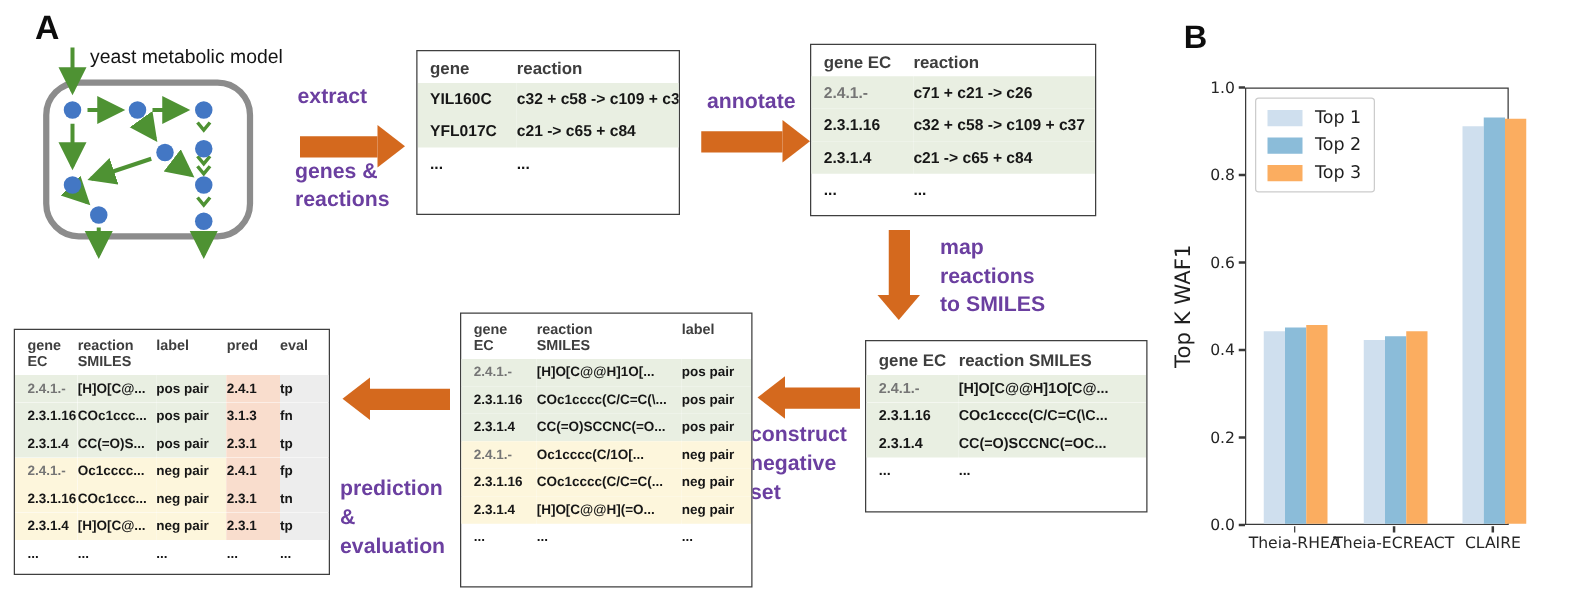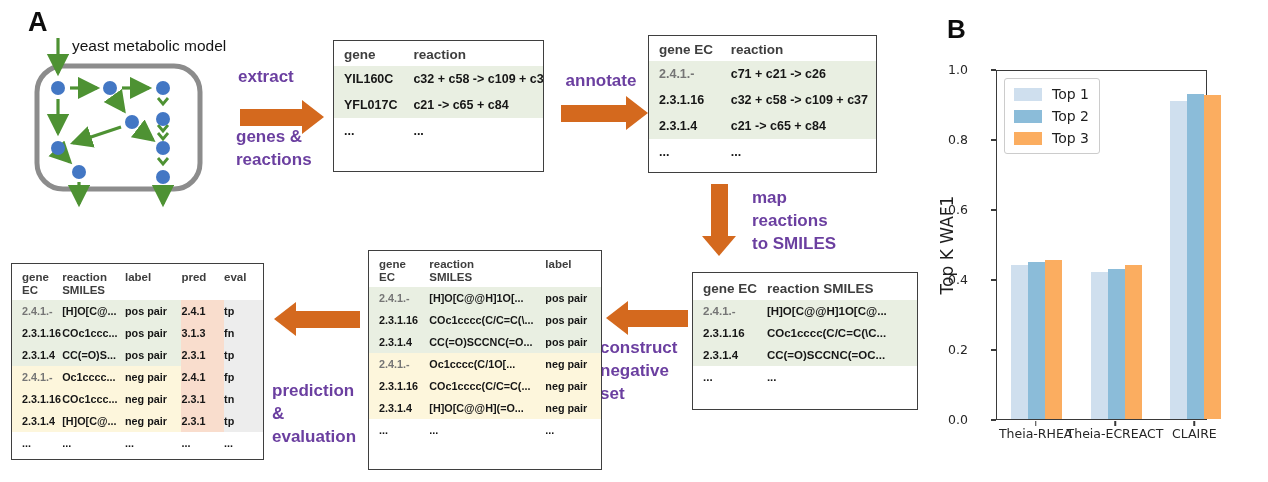--- a/index.html
+++ b/index.html
@@ -30,21 +30,21 @@
   td.col-pred {background:#f9ddcd !important;}
   td.col-eval {background:#ededed !important;}
   td.muted {color:#757575;}
   .ftable.dense td {font-size:10.8px;padding-top:5px;padding-bottom:5px;}
   .ftable.dense th {font-size:11.5px;line-height:13px;padding-top:7px;}
   .ftable.mid td {font-size:11.5px;padding-top:5px;padding-bottom:5px;}
   .ftable.mid th {padding-top:8px;}
   
   .plot {position:absolute;left:996px;top:70px;width:211px;height:350px;border:1.5px solid #3a3a3a;background:#fff;}
   .bar {position:absolute;bottom:0;width:17px;}
-  .ytick-label {position:absolute;width:40px;text-align:left;font-family:"DejaVu Sans",sans-serif;font-size:12.5px;color:#262626;}
+  .ytick-label {position:absolute;width:40px;text-align:right;font-family:"DejaVu Sans",sans-serif;font-size:12.5px;color:#262626;}
   .ytick-mark {position:absolute;height:1.5px;width:5px;background:#3a3a3a;}
   .xtick-label {position:absolute;text-align:center;font-family:"DejaVu Sans",sans-serif;font-size:12.5px;color:#262626;transform:translateX(-50%);white-space:nowrap;}
   .xtick-mark {position:absolute;width:1.5px;height:5px;background:#3a3a3a;transform:translateX(-50%);}
   .legend {position:absolute;left:7px;top:7px;background:rgba(255,255,255,.9);border:1px solid #cccccc;border-radius:3px;padding:7px 10px 7px 9px;display:flex;flex-direction:column;gap:6px;z-index:5;}
   .legend-entry {display:flex;align-items:center;}
   .legend-swatch {width:28px;height:13px;margin-right:10px;flex:0 0 auto;}
   .legend-label {font-family:"DejaVu Sans",sans-serif;font-size:14px;color:#1f1f1f;white-space:nowrap;}
   .ylabel {position:absolute;left:947px;top:245px;transform:translate(-50%,-50%) rotate(-90deg);font-family:"DejaVu Sans",sans-serif;font-size:17px;color:#1f1f1f;white-space:nowrap;}
 </style>
 </head>

